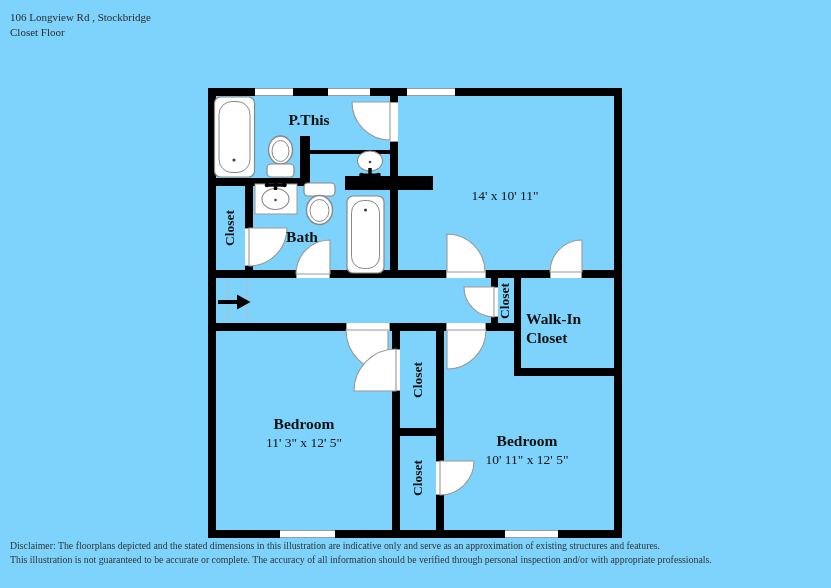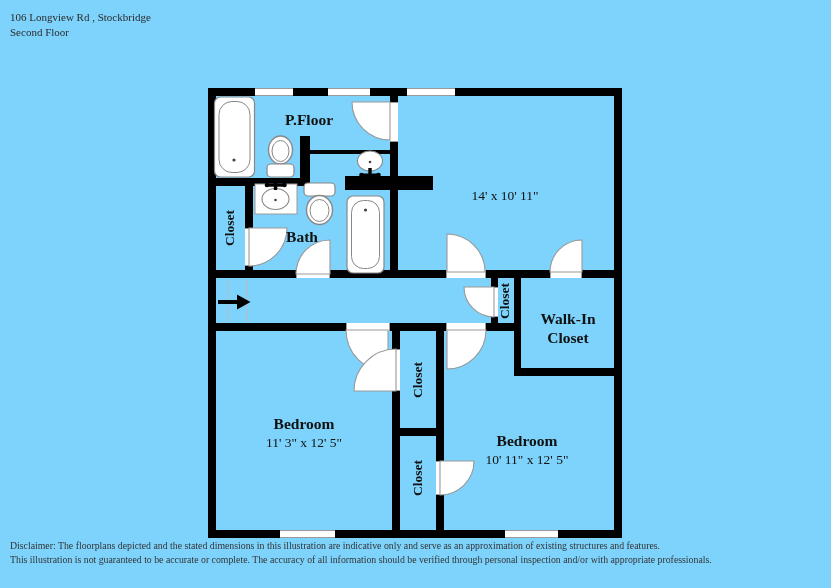--- a/index.html
+++ b/index.html
@@ -8,32 +8,32 @@
   .wall{position:absolute;background:#000;}
   .gap-h{position:absolute;background:#fff;border-left:1px solid #9a9a9a;border-right:1px solid #9a9a9a;box-sizing:border-box;}
   .gap-v{position:absolute;background:#fff;border-top:1px solid #9a9a9a;border-bottom:1px solid #9a9a9a;box-sizing:border-box;}
   .window{position:absolute;background:#fff;border-top:1px solid #9a9a9a;border-bottom:1px solid #9a9a9a;box-sizing:border-box;}
   .room-label{position:absolute;transform:translate(-50%,-50%);font-weight:bold;font-size:15.5px;
               color:#111;white-space:nowrap;text-align:center;}
   .dims-label{position:absolute;transform:translate(-50%,-50%);font-size:13.5px;color:#111;white-space:nowrap;}
   .closet-label{position:absolute;transform:translate(-50%,-50%) rotate(-90deg);font-weight:bold;
                 font-size:13.5px;color:#111;white-space:nowrap;}
   .walkin-label{position:absolute;transform:translate(-50%,-50%);font-weight:bold;font-size:15.5px;
-                color:#111;text-align:center;width:84px;line-height:1.2;}
+                color:#111;text-align:left;width:84px;line-height:1.2;}
   .hdr{position:absolute;left:10px;font-size:11px;color:#2b2b2b;}
   .disc{position:absolute;left:10px;font-size:9.8px;color:#333;white-space:nowrap;}
   svg.overlay{position:absolute;left:0;top:0;pointer-events:none;}
 </style>
 </head>
 <body>
 
 <div id="stage">
 
   <div class="hdr" style="top:11px;">106 Longview Rd , Stockbridge</div>
-  <div class="hdr" style="top:26px;">Second Floor</div>
+  <div class="hdr" style="top:26px;">Closet Floor</div>
 
   <div>
 
     <div class="wall" style="left:208px;top:88px;width:414px;height:8px;"></div>
     <div class="wall" style="left:208px;top:530px;width:414px;height:8px;"></div>
     <div class="wall" style="left:208px;top:88px;width:8px;height:450px;"></div>
     <div class="wall" style="left:614px;top:88px;width:8px;height:450px;"></div>
 
     <div class="wall" style="left:208px;top:178px;width:94px;height:8px;"></div>
     <div class="wall" style="left:300px;top:136px;width:10px;height:50px;"></div>
@@ -139,21 +139,21 @@
       <rect x="255" y="184" width="42" height="30" fill="#fff" stroke="#999" stroke-width="1"></rect>
       <ellipse cx="275.5" cy="199" rx="13.5" ry="10.5" fill="#fff" stroke="#888" stroke-width="1.1"></ellipse>
       <circle cx="275.5" cy="200" r="1.3" fill="#444"></circle>
       <rect x="273.8" y="179" width="3.4" height="11" fill="#000"></rect>
       <rect x="265.5" y="183.5" width="20" height="3.2" fill="#000"></rect>
       <circle cx="267" cy="185" r="2.3" fill="#000"></circle>
       <circle cx="284.5" cy="185" r="2.3" fill="#000"></circle>
     </g>
   </svg>
 
-  <div class="room-label" style="left:309px;top:120px;">P.Floor</div>
+  <div class="room-label" style="left:309px;top:120px;">P.This</div>
 
   <div class="dims-label" style="left:505px;top:196px;">14' x 10' 11"</div>
 
   <div class="closet-label" style="left:230px;top:228px;">Closet</div>
 
   <div class="room-label" style="left:302px;top:237px;text-align:right;">Bath</div>
 
   <div class="closet-label" style="left:505px;top:301px;">Closet</div>
 
   <div class="walkin-label" style="left:568px;top:329px;">Walk-In Closet</div>

